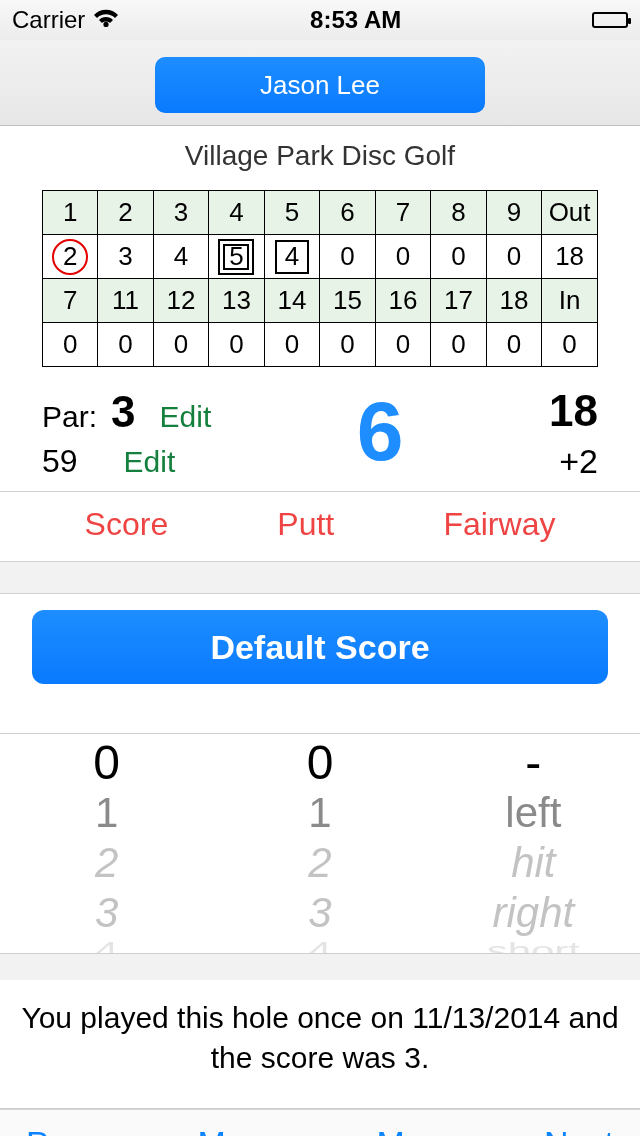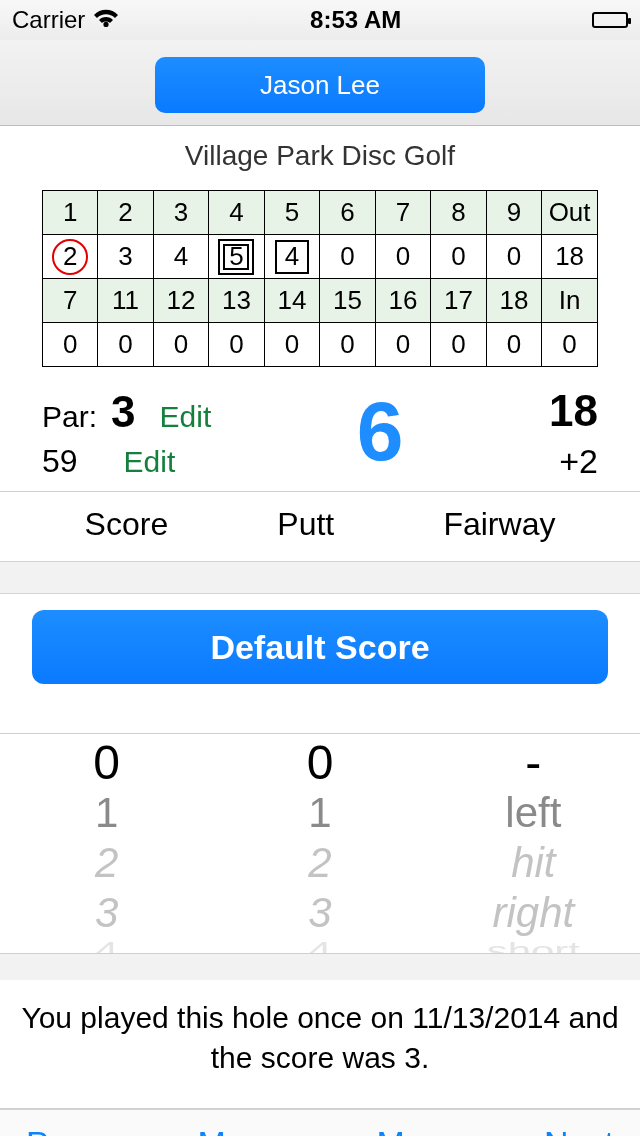--- a/index.html
+++ b/index.html
@@ -34,21 +34,21 @@
   .edit-link { color:#15803d; font-size:30px; font-weight:400; margin-left:10px;}
   .dist-line { display:flex; align-items:baseline; gap:36px;}
   .dist-val { font-size:32px; font-weight:normal;}
   .big-hole { color:#1d8dff; font-size:84px; font-weight:bold; position:absolute; left:50%; transform:translateX(-50%);}
   .summary-center { flex:1; text-align:center; position:relative; height:100px;}
   .summary-right { text-align:right; display:flex; flex-direction:column; gap:6px;}
   .total-val { font-size:44px; font-weight:bold;}
   .rel-val { font-size:34px;}
 
   .tab-row { display:flex; justify-content:space-around; padding:14px 30px 18px; border-bottom:1px solid #d3d3d3;}
-  .tab { color:#000000; font-size:32px;}
+  .tab { color:#ef4444; font-size:32px;}
   .section-gap { height:32px; background:#f2f2f2; border-bottom:1px solid #d3d3d3;}
 
   .default-btn { margin:0 32px; height:74px; background:linear-gradient(#1d8dff,#0a7aff); border-radius:12px; color:#fff; font-size:34px; font-weight:600; display:flex; align-items:center; justify-content:center;}
   .default-wrap { padding:16px 0;}
   .after-default-gap { height:34px; border-bottom:1px solid #cfcfcf; background:#fff;}
 
   .pickers { display:flex; justify-content:space-around; height:220px; border-bottom:1px solid #cfcfcf; overflow:hidden; padding-top:4px;}
   .picker-col { width:200px; text-align:center; }
   .picker-col .row { font-size:42px; line-height:50px; height:50px; color:#000;}
   .picker-col .faded1 { color:#8a8a8a;}

